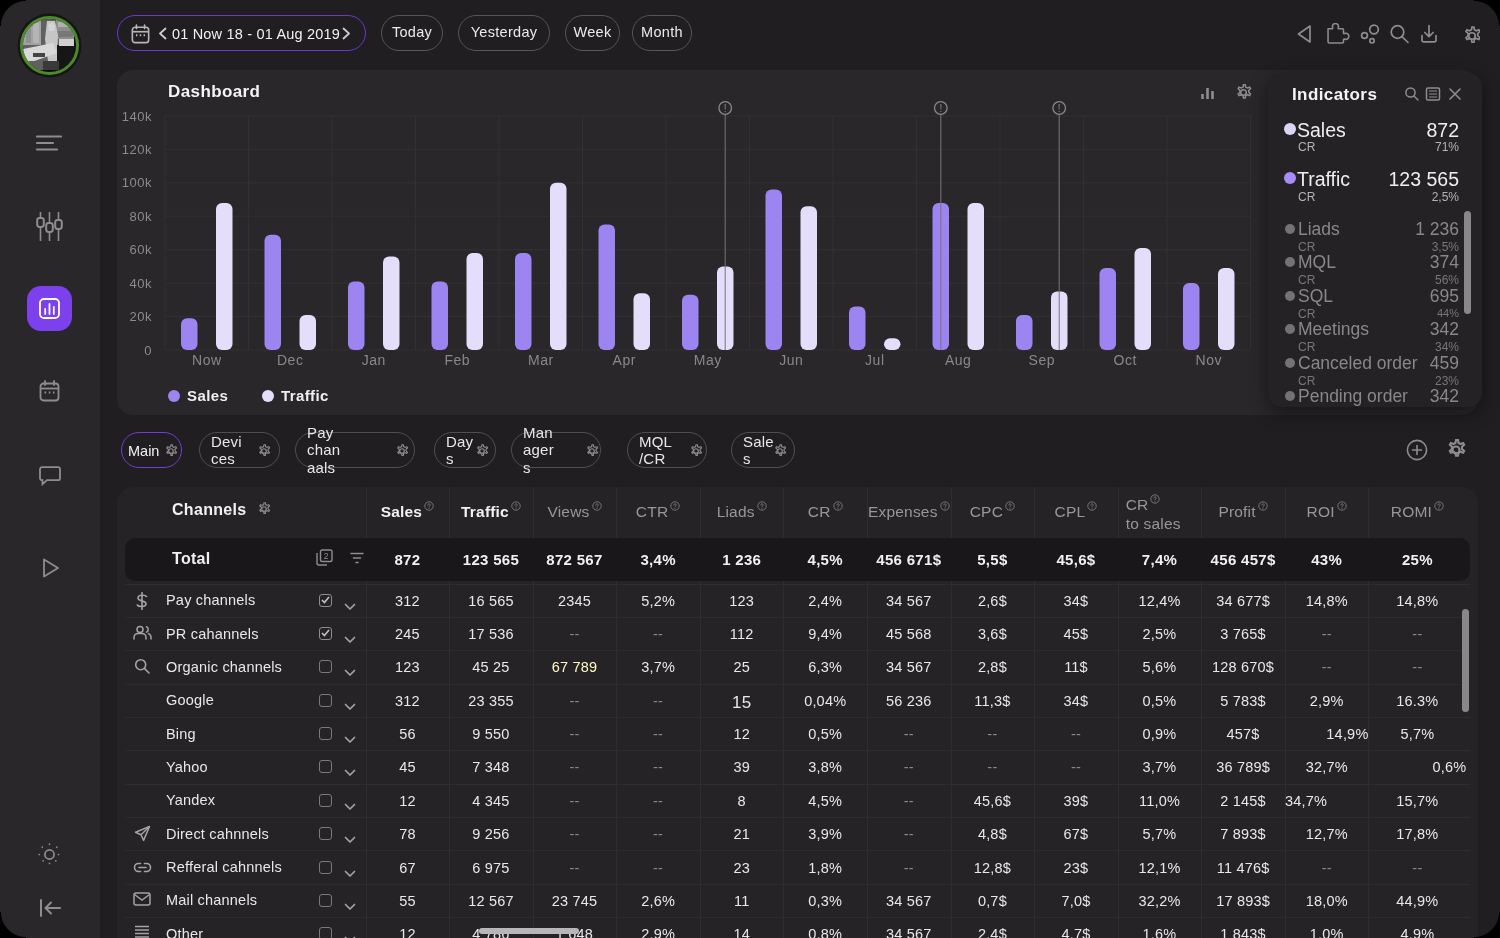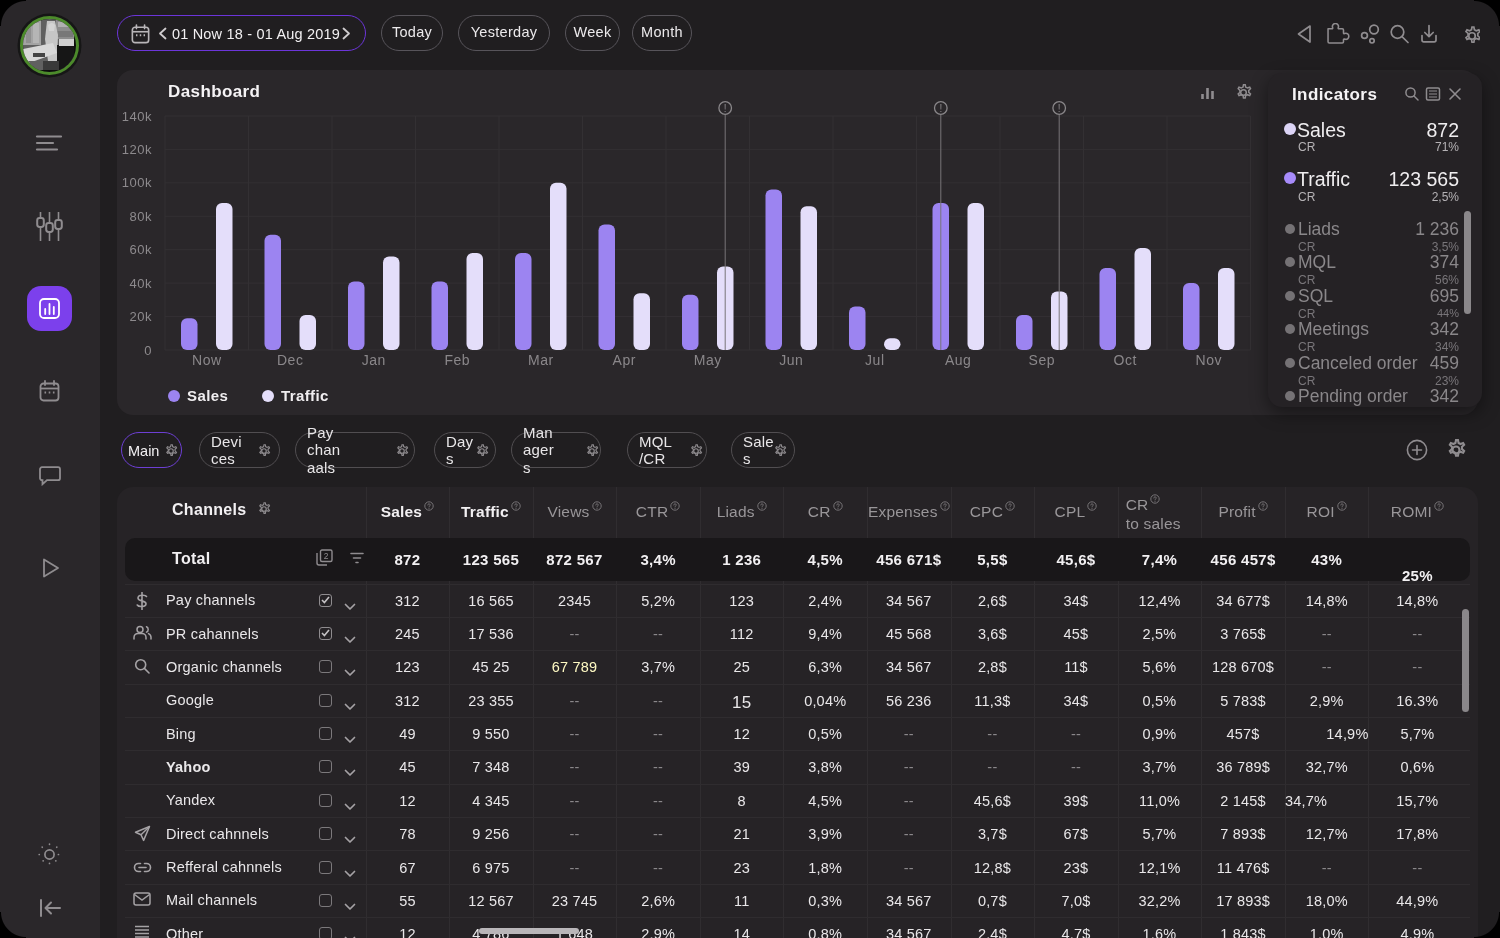--- a/index.html
+++ b/index.html
@@ -400,21 +400,21 @@
 <div class="abs" style="left:415.7px;top:64px;width:83.6px;text-align:center;font-size:15px;font-weight:bold;color:#f2f0f2;letter-spacing:.3px;">872 567</div>
 <div class="abs" style="left:499.3px;top:64px;width:83.6px;text-align:center;font-size:15px;font-weight:bold;color:#f2f0f2;letter-spacing:.3px;">3,4%</div>
 <div class="abs" style="left:582.9px;top:64px;width:83.6px;text-align:center;font-size:15px;font-weight:bold;color:#f2f0f2;letter-spacing:.3px;">1 236</div>
 <div class="abs" style="left:666.4px;top:64px;width:83.6px;text-align:center;font-size:15px;font-weight:bold;color:#f2f0f2;letter-spacing:.3px;">4,5%</div>
 <div class="abs" style="left:750.0px;top:64px;width:83.6px;text-align:center;font-size:15px;font-weight:bold;color:#f2f0f2;letter-spacing:.3px;">456 671$</div>
 <div class="abs" style="left:833.6px;top:64px;width:83.6px;text-align:center;font-size:15px;font-weight:bold;color:#f2f0f2;letter-spacing:.3px;">5,5$</div>
 <div class="abs" style="left:917.2px;top:64px;width:83.6px;text-align:center;font-size:15px;font-weight:bold;color:#f2f0f2;letter-spacing:.3px;">45,6$</div>
 <div class="abs" style="left:1000.7px;top:64px;width:83.6px;text-align:center;font-size:15px;font-weight:bold;color:#f2f0f2;letter-spacing:.3px;">7,4%</div>
 <div class="abs" style="left:1084.3px;top:64px;width:83.6px;text-align:center;font-size:15px;font-weight:bold;color:#f2f0f2;letter-spacing:.3px;">456 457$</div>
 <div class="abs" style="left:1167.9px;top:64px;width:83.6px;text-align:center;font-size:15px;font-weight:bold;color:#f2f0f2;letter-spacing:.3px;">43%</div>
-<div class="abs" style="left:1251.4px;top:64px;width:98.0px;text-align:center;font-size:15px;font-weight:bold;color:#f2f0f2;letter-spacing:.3px;margin-top:16px;">25%</div>
+<div class="abs" style="left:1251.4px;top:64px;width:98.0px;text-align:center;font-size:15px;font-weight:bold;color:#f2f0f2;letter-spacing:.3px;">25%</div>
 <div class="abs" style="left:8px;top:96.5px;width:1345px;height:1px;background:#2f2c2f;"></div>
 <div class="abs" style="left:16px;top:104.7px;width:18px;text-align:center;"><svg width="16" height="18" viewBox="0 0 16 18" fill="none" stroke="#a5a2a5" stroke-width="1.6" stroke-linecap="round">
         <path d="M12.5 4.5 c-1 -1.8 -8.5 -2 -8.5 1.5 c0 3.7 8 2 8 5.8 c0 3.5 -7.5 3.3 -8.7 1.2 M8 0.5 v17"></path>
       </svg></div>
 <div class="abs" style="left:49px;top:105.2px;font-size:14.5px;color:#e9e7e9;letter-spacing:.2px;">Pay channels</div>
 <div class="abs" style="left:202px;top:106.7px;">
       <div style="width:13px;height:13px;border:1.5px solid #8f8c8f;border-radius:3px;position:relative;">
         <svg style="position:absolute;left:1px;top:1px" width="9" height="8" viewBox="0 0 9 8" fill="none" stroke="#c5c2c5" stroke-width="1.6">
           <path d="M1 4 L3.4 6.5 L8 1"></path>
         </svg>
@@ -513,54 +513,54 @@
 <div class="abs" style="left:1167.9px;top:205.7px;width:83.6px;text-align:center;font-size:14.5px;color:#e9e7e9;letter-spacing:.2px;">2,9%</div>
 <div class="abs" style="left:1251.4px;top:205.7px;width:98.0px;text-align:center;font-size:14.5px;color:#e9e7e9;letter-spacing:.2px;">16.3%</div>
 <div class="abs" style="left:8px;top:229.9px;width:1345px;height:1px;background:#2f2c2f;"></div>
 <div class="abs" style="left:49px;top:238.6px;font-size:14.5px;color:#e9e7e9;letter-spacing:.2px;">Bing</div>
 <div class="abs" style="left:202px;top:240.1px;">
       <div style="width:13px;height:13px;border:1.5px solid #7c797c;border-radius:3px;"></div>
     </div>
 <div class="abs" style="left:227px;top:243.1px;"><svg width="12" height="8" viewBox="0 0 12 8" fill="none" stroke="#a5a2a5" stroke-width="1.7" stroke-linecap="round" stroke-linejoin="round">
         <path d="M1.5 1.5 L6 6 L10.5 1.5"></path>
       </svg></div>
-<div class="abs" style="left:248.6px;top:239.1px;width:83.6px;text-align:center;font-size:14.5px;color:#e9e7e9;letter-spacing:.2px;">49</div>
+<div class="abs" style="left:248.6px;top:239.1px;width:83.6px;text-align:center;font-size:14.5px;color:#e9e7e9;letter-spacing:.2px;">56</div>
 <div class="abs" style="left:332.2px;top:239.1px;width:83.6px;text-align:center;font-size:14.5px;color:#e9e7e9;letter-spacing:.2px;">9 550</div>
 <div class="abs" style="left:415.7px;top:239.1px;width:83.6px;text-align:center;font-size:14.5px;color:#8a878a;letter-spacing:.2px;">--</div>
 <div class="abs" style="left:499.3px;top:239.1px;width:83.6px;text-align:center;font-size:14.5px;color:#8a878a;letter-spacing:.2px;">--</div>
 <div class="abs" style="left:582.9px;top:239.1px;width:83.6px;text-align:center;font-size:14.5px;color:#e9e7e9;letter-spacing:.2px;">12</div>
 <div class="abs" style="left:666.4px;top:239.1px;width:83.6px;text-align:center;font-size:14.5px;color:#e9e7e9;letter-spacing:.2px;">0,5%</div>
 <div class="abs" style="left:750.0px;top:239.1px;width:83.6px;text-align:center;font-size:14.5px;color:#8a878a;letter-spacing:.2px;">--</div>
 <div class="abs" style="left:833.6px;top:239.1px;width:83.6px;text-align:center;font-size:14.5px;color:#8a878a;letter-spacing:.2px;">--</div>
 <div class="abs" style="left:917.2px;top:239.1px;width:83.6px;text-align:center;font-size:14.5px;color:#8a878a;letter-spacing:.2px;">--</div>
 <div class="abs" style="left:1000.7px;top:239.1px;width:83.6px;text-align:center;font-size:14.5px;color:#e9e7e9;letter-spacing:.2px;">0,9%</div>
 <div class="abs" style="left:1084.3px;top:239.1px;width:83.6px;text-align:center;font-size:14.5px;color:#e9e7e9;letter-spacing:.2px;">457$</div>
 <div class="abs" style="left:1167.9px;top:239.1px;width:83.6px;text-align:right;font-size:14.5px;color:#e9e7e9;letter-spacing:.2px;">14,9%</div>
 <div class="abs" style="left:1251.4px;top:239.1px;width:98.0px;text-align:center;font-size:14.5px;color:#e9e7e9;letter-spacing:.2px;">5,7%</div>
 <div class="abs" style="left:8px;top:263.2px;width:1345px;height:1px;background:#2f2c2f;"></div>
-<div class="abs" style="left:49px;top:271.9px;font-size:14.5px;color:#e9e7e9;letter-spacing:.2px;font-weight:bold;">Yahoo</div>
+<div class="abs" style="left:49px;top:271.9px;font-size:14.5px;color:#e9e7e9;letter-spacing:.2px;">Yahoo</div>
 <div class="abs" style="left:202px;top:273.4px;">
       <div style="width:13px;height:13px;border:1.5px solid #7c797c;border-radius:3px;"></div>
     </div>
 <div class="abs" style="left:227px;top:276.4px;"><svg width="12" height="8" viewBox="0 0 12 8" fill="none" stroke="#a5a2a5" stroke-width="1.7" stroke-linecap="round" stroke-linejoin="round">
         <path d="M1.5 1.5 L6 6 L10.5 1.5"></path>
       </svg></div>
 <div class="abs" style="left:248.6px;top:272.4px;width:83.6px;text-align:center;font-size:14.5px;color:#e9e7e9;letter-spacing:.2px;">45</div>
 <div class="abs" style="left:332.2px;top:272.4px;width:83.6px;text-align:center;font-size:14.5px;color:#e9e7e9;letter-spacing:.2px;">7 348</div>
 <div class="abs" style="left:415.7px;top:272.4px;width:83.6px;text-align:center;font-size:14.5px;color:#8a878a;letter-spacing:.2px;">--</div>
 <div class="abs" style="left:499.3px;top:272.4px;width:83.6px;text-align:center;font-size:14.5px;color:#8a878a;letter-spacing:.2px;">--</div>
 <div class="abs" style="left:582.9px;top:272.4px;width:83.6px;text-align:center;font-size:14.5px;color:#e9e7e9;letter-spacing:.2px;">39</div>
 <div class="abs" style="left:666.4px;top:272.4px;width:83.6px;text-align:center;font-size:14.5px;color:#e9e7e9;letter-spacing:.2px;">3,8%</div>
 <div class="abs" style="left:750.0px;top:272.4px;width:83.6px;text-align:center;font-size:14.5px;color:#8a878a;letter-spacing:.2px;">--</div>
 <div class="abs" style="left:833.6px;top:272.4px;width:83.6px;text-align:center;font-size:14.5px;color:#8a878a;letter-spacing:.2px;">--</div>
 <div class="abs" style="left:917.2px;top:272.4px;width:83.6px;text-align:center;font-size:14.5px;color:#8a878a;letter-spacing:.2px;">--</div>
 <div class="abs" style="left:1000.7px;top:272.4px;width:83.6px;text-align:center;font-size:14.5px;color:#e9e7e9;letter-spacing:.2px;">3,7%</div>
 <div class="abs" style="left:1084.3px;top:272.4px;width:83.6px;text-align:center;font-size:14.5px;color:#e9e7e9;letter-spacing:.2px;">36 789$</div>
 <div class="abs" style="left:1167.9px;top:272.4px;width:83.6px;text-align:center;font-size:14.5px;color:#e9e7e9;letter-spacing:.2px;">32,7%</div>
-<div class="abs" style="left:1251.4px;top:272.4px;width:98.0px;text-align:center;font-size:14.5px;color:#e9e7e9;letter-spacing:.2px;">0,6%</div>
+<div class="abs" style="left:1251.4px;top:272.4px;width:98.0px;text-align:right;font-size:14.5px;color:#e9e7e9;letter-spacing:.2px;">0,6%</div>
 <div class="abs" style="left:8px;top:296.6px;width:1345px;height:1px;background:#2f2c2f;"></div>
 <div class="abs" style="left:49px;top:305.3px;font-size:14.5px;color:#e9e7e9;letter-spacing:.2px;">Yandex</div>
 <div class="abs" style="left:202px;top:306.8px;">
       <div style="width:13px;height:13px;border:1.5px solid #7c797c;border-radius:3px;"></div>
     </div>
 <div class="abs" style="left:227px;top:309.8px;"><svg width="12" height="8" viewBox="0 0 12 8" fill="none" stroke="#a5a2a5" stroke-width="1.7" stroke-linecap="round" stroke-linejoin="round">
         <path d="M1.5 1.5 L6 6 L10.5 1.5"></path>
       </svg></div>
 <div class="abs" style="left:248.6px;top:305.8px;width:83.6px;text-align:center;font-size:14.5px;color:#e9e7e9;letter-spacing:.2px;">12</div>
 <div class="abs" style="left:332.2px;top:305.8px;width:83.6px;text-align:center;font-size:14.5px;color:#e9e7e9;letter-spacing:.2px;">4 345</div>
@@ -587,21 +587,21 @@
 <div class="abs" style="left:227px;top:343.1px;"><svg width="12" height="8" viewBox="0 0 12 8" fill="none" stroke="#a5a2a5" stroke-width="1.7" stroke-linecap="round" stroke-linejoin="round">
         <path d="M1.5 1.5 L6 6 L10.5 1.5"></path>
       </svg></div>
 <div class="abs" style="left:248.6px;top:339.1px;width:83.6px;text-align:center;font-size:14.5px;color:#e9e7e9;letter-spacing:.2px;">78</div>
 <div class="abs" style="left:332.2px;top:339.1px;width:83.6px;text-align:center;font-size:14.5px;color:#e9e7e9;letter-spacing:.2px;">9 256</div>
 <div class="abs" style="left:415.7px;top:339.1px;width:83.6px;text-align:center;font-size:14.5px;color:#8a878a;letter-spacing:.2px;">--</div>
 <div class="abs" style="left:499.3px;top:339.1px;width:83.6px;text-align:center;font-size:14.5px;color:#8a878a;letter-spacing:.2px;">--</div>
 <div class="abs" style="left:582.9px;top:339.1px;width:83.6px;text-align:center;font-size:14.5px;color:#e9e7e9;letter-spacing:.2px;">21</div>
 <div class="abs" style="left:666.4px;top:339.1px;width:83.6px;text-align:center;font-size:14.5px;color:#e9e7e9;letter-spacing:.2px;">3,9%</div>
 <div class="abs" style="left:750.0px;top:339.1px;width:83.6px;text-align:center;font-size:14.5px;color:#8a878a;letter-spacing:.2px;">--</div>
-<div class="abs" style="left:833.6px;top:339.1px;width:83.6px;text-align:center;font-size:14.5px;color:#e9e7e9;letter-spacing:.2px;">3,7$</div>
+<div class="abs" style="left:833.6px;top:339.1px;width:83.6px;text-align:center;font-size:14.5px;color:#e9e7e9;letter-spacing:.2px;">4,8$</div>
 <div class="abs" style="left:917.2px;top:339.1px;width:83.6px;text-align:center;font-size:14.5px;color:#e9e7e9;letter-spacing:.2px;">67$</div>
 <div class="abs" style="left:1000.7px;top:339.1px;width:83.6px;text-align:center;font-size:14.5px;color:#e9e7e9;letter-spacing:.2px;">5,7%</div>
 <div class="abs" style="left:1084.3px;top:339.1px;width:83.6px;text-align:center;font-size:14.5px;color:#e9e7e9;letter-spacing:.2px;">7 893$</div>
 <div class="abs" style="left:1167.9px;top:339.1px;width:83.6px;text-align:center;font-size:14.5px;color:#e9e7e9;letter-spacing:.2px;">12,7%</div>
 <div class="abs" style="left:1251.4px;top:339.1px;width:98.0px;text-align:center;font-size:14.5px;color:#e9e7e9;letter-spacing:.2px;">17,8%</div>
 <div class="abs" style="left:8px;top:363.3px;width:1345px;height:1px;background:#2f2c2f;"></div>
 <div class="abs" style="left:16px;top:371.5px;width:18px;text-align:center;"><svg width="19" height="11" viewBox="0 0 19 11" fill="none" stroke="#a5a2a5" stroke-width="1.6" stroke-linecap="round">
         <path d="M7.5 1.5 H5.5 a4 4 0 0 0 0 8 h2"></path>
         <path d="M11.5 1.5 h2 a4 4 0 0 1 0 8 h-2"></path>
         <path d="M6 5.5 h7"></path>

